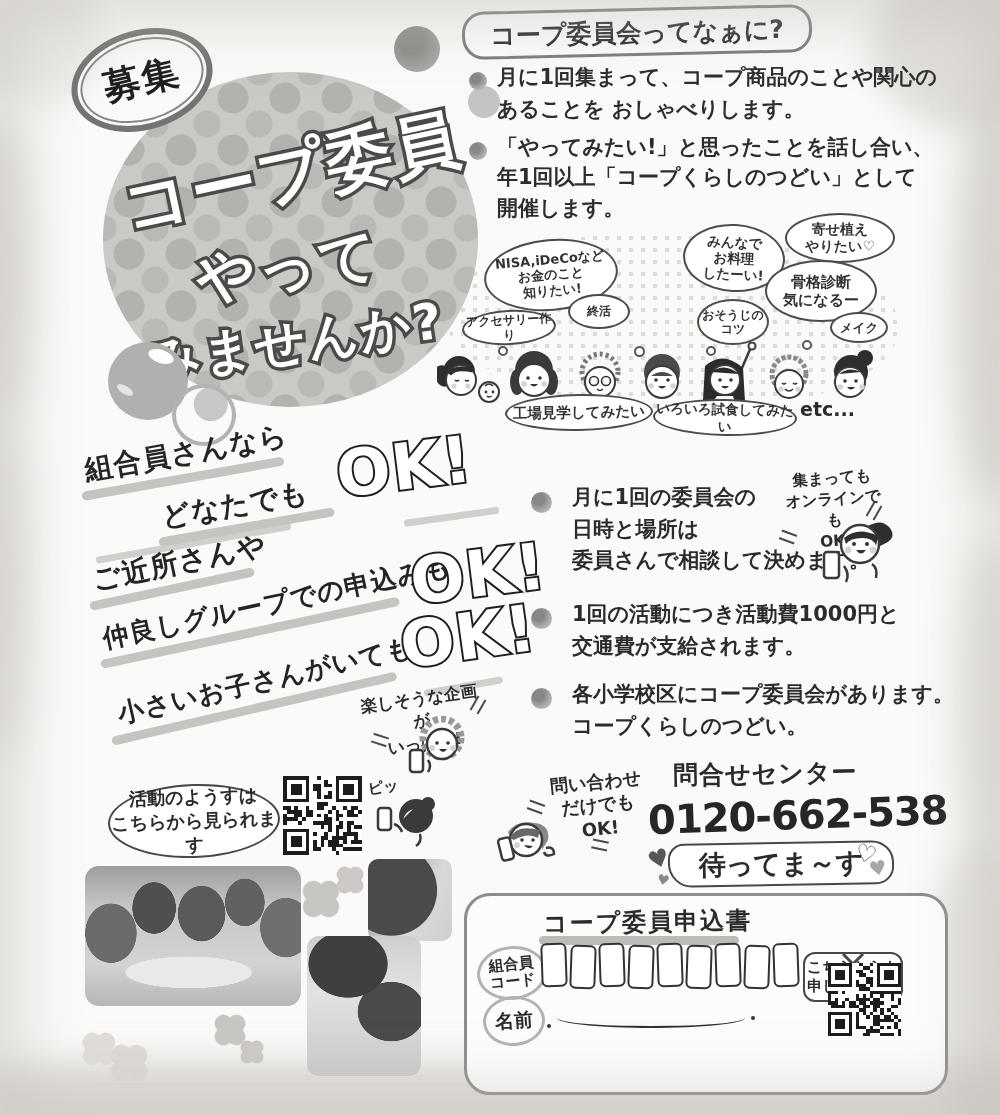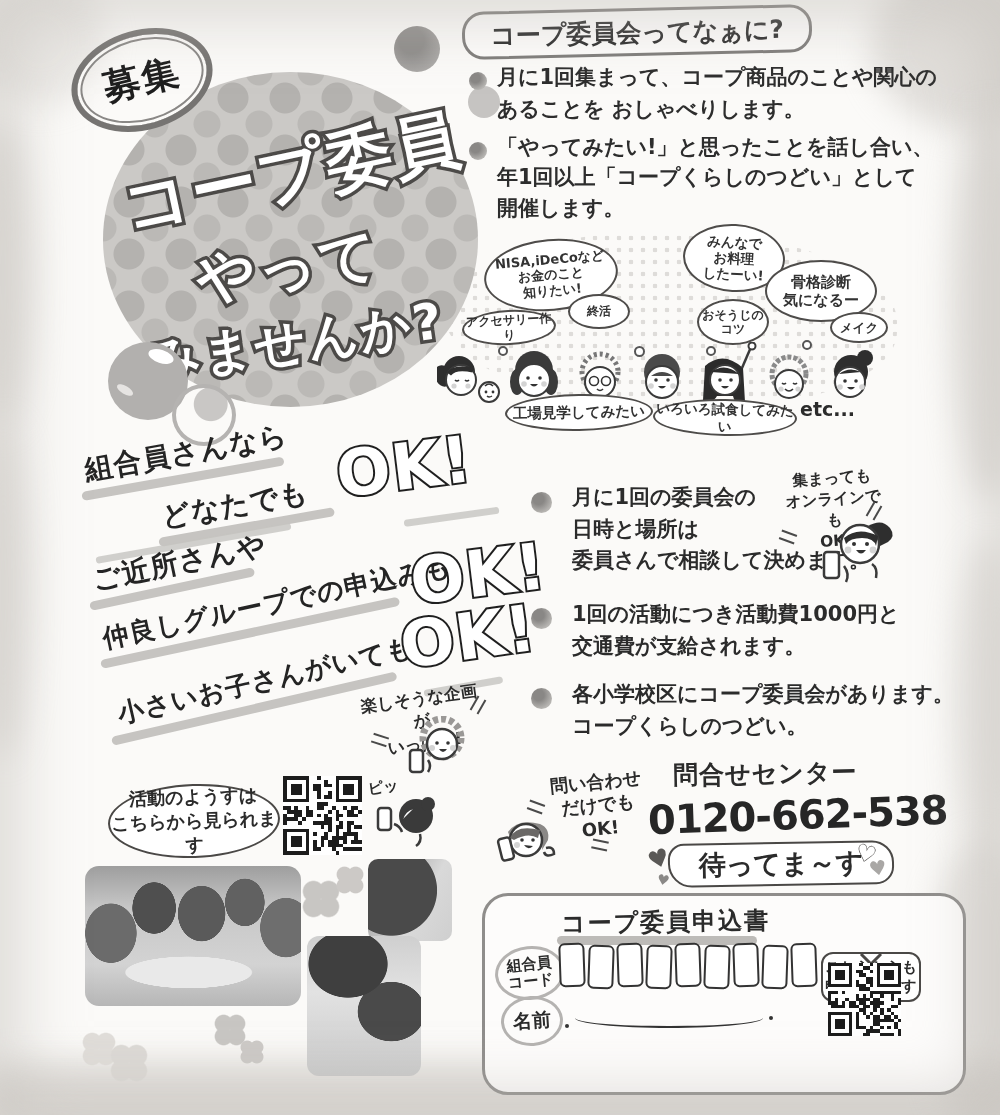--- a/index.html
+++ b/index.html
@@ -128,21 +128,21 @@
   .m6{left:592px;top:840px;transform:rotate(12deg);}
   .center-label{position:absolute;left:673px;top:757px;font-size:25px;font-weight:900;letter-spacing:1px;transform:rotate(-1deg);z-index:5;}
   .phone{position:absolute;left:648px;top:792px;font-size:40px;font-weight:900;letter-spacing:-1px;transform:rotate(-2deg);z-index:5;color:#262626;}
   .waiting{position:absolute;left:668px;top:842px;width:222px;height:40px;border:2.5px solid #4a4846;border-radius:16px 22px 18px 24px;display:flex;align-items:center;justify-content:center;font-size:27px;font-weight:800;background:#fff;transform:rotate(-1deg);z-index:5;}
   .heart{position:absolute;z-index:6;font-weight:400;}
   .hA{left:648px;top:845px;font-size:24px;color:#5a5856;transform:rotate(-18deg);}
   .hB{left:657px;top:872px;font-size:14px;color:#8a8886;transform:rotate(10deg);}
   .hC{left:855px;top:840px;font-size:24px;color:#4a4846;transform:rotate(14deg);}
   .hD{left:869px;top:856px;font-size:20px;color:#a9a7a5;transform:rotate(-10deg);}
   
-  .form-box{position:absolute;left:482px;top:893px;width:478px;height:196px;border:3px solid #8f8d8b;border-radius:26px;background:#fdfcfb;z-index:5;}
+  .form-box{position:absolute;left:464px;top:893px;width:478px;height:196px;border:3px solid #8f8d8b;border-radius:26px;background:#fdfcfb;z-index:5;}
   .form-title{position:absolute;left:76px;top:10px;font-size:24px;font-weight:900;letter-spacing:2px;transform:rotate(-1deg);}
   .form-bar{position:absolute;left:72px;top:40px;width:200px;height:9px;background:#bdbbb8;border-radius:5px;}
   .circle-label{position:absolute;border:3px solid #b5b3b1;border-radius:50%;display:flex;align-items:center;justify-content:center;text-align:center;font-weight:800;line-height:1.15;}
   .member-label{left:10px;top:50px;width:64px;height:48px;font-size:15px;transform:rotate(-6deg);}
   .name-label{left:16px;top:100px;width:56px;height:44px;font-size:19px;transform:rotate(-4deg);}
   .code-boxes{position:absolute;left:74px;top:47px;display:flex;gap:3px;}
   .code-box{width:22px;height:40px;border:2.5px solid #333;border-radius:6px;background:#fff;}
   .tilt-a{transform:rotate(-2deg);}
   .tilt-b{transform:rotate(2deg);margin-top:2px;}
   .name-dot{position:absolute;width:4px;height:4px;background:#333;border-radius:50%;}
@@ -191,20 +191,22 @@
 年1回以上「コープくらしのつどい」として
 開催します。</div>
 
   <div class="speckle"></div>
   <div class="bubble pre b0">NISA,iDeCoなど
 お金のこと
 知りたい!</div>
   <div class="bubble pre b2">みんなで
 お料理
 したーい!</div>
+  <div class="bubble pre b3">寄せ植え
+やりたい♡</div>
   <div class="bubble pre b4">骨格診断
 気になるー</div>
   <div class="bubble pre b5">アクセサリー作り</div>
   <div class="bubble pre b6">終活</div>
   <div class="bubble pre b7">おそうじの
 コツ</div>
   <div class="bubble pre b8">メイク</div>
   <div class="bubble pre b9">工場見学してみたい</div>
   <div class="bubble pre b10">いろいろ試食してみたい</div>
   <div class="etc">etc...</div>

